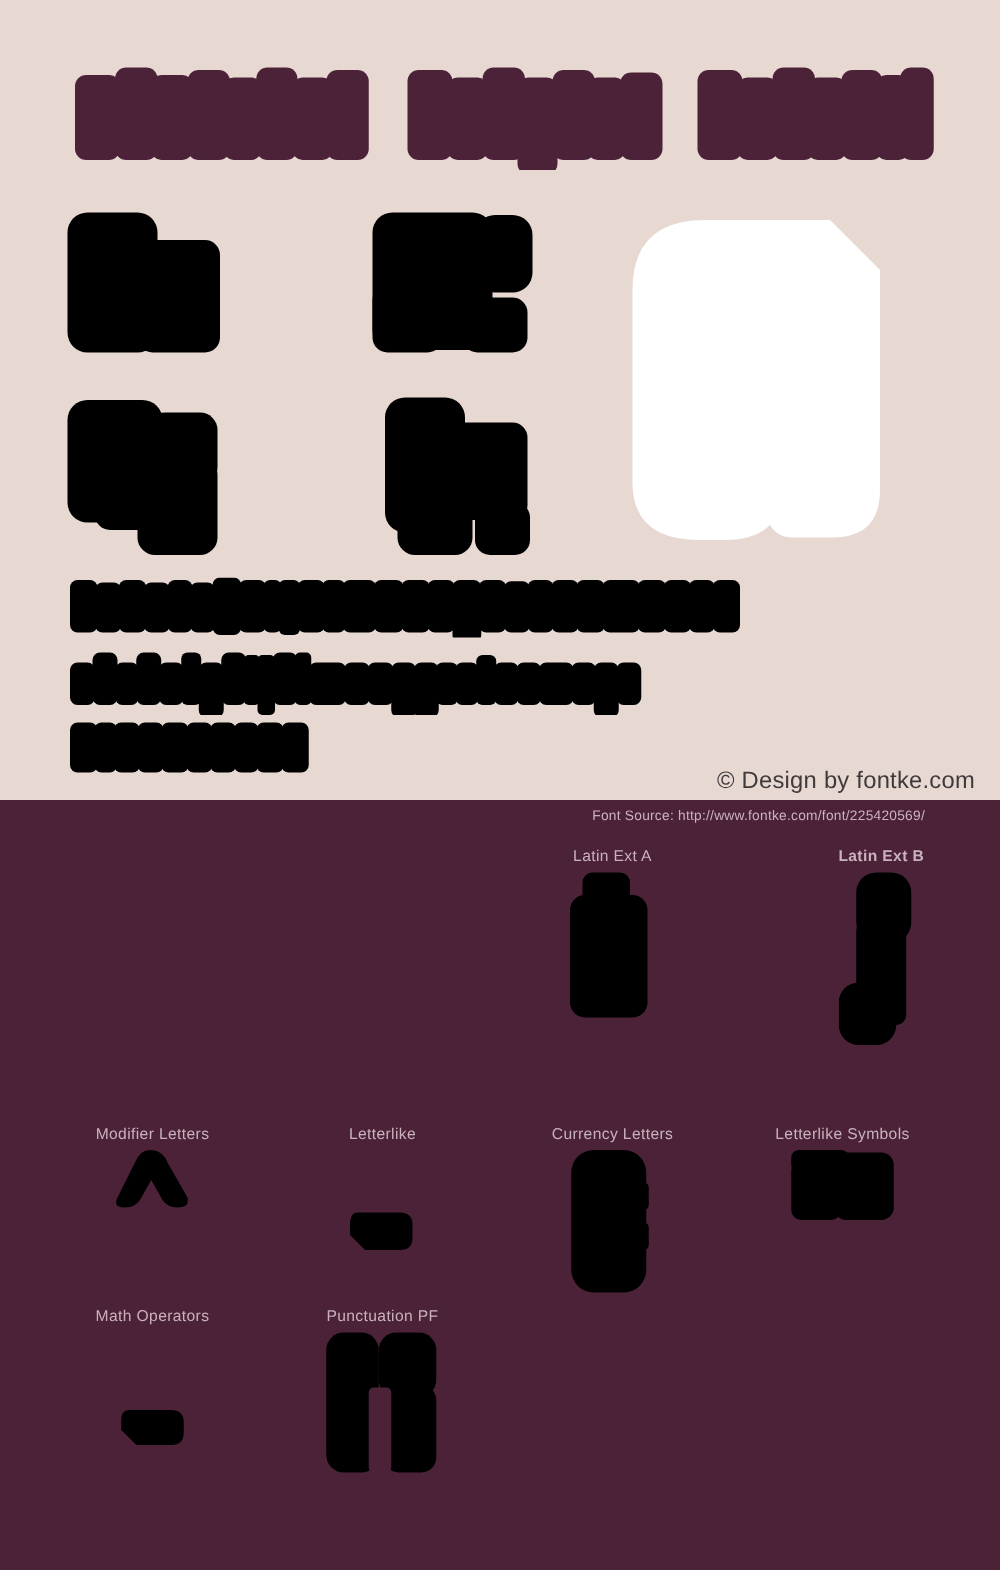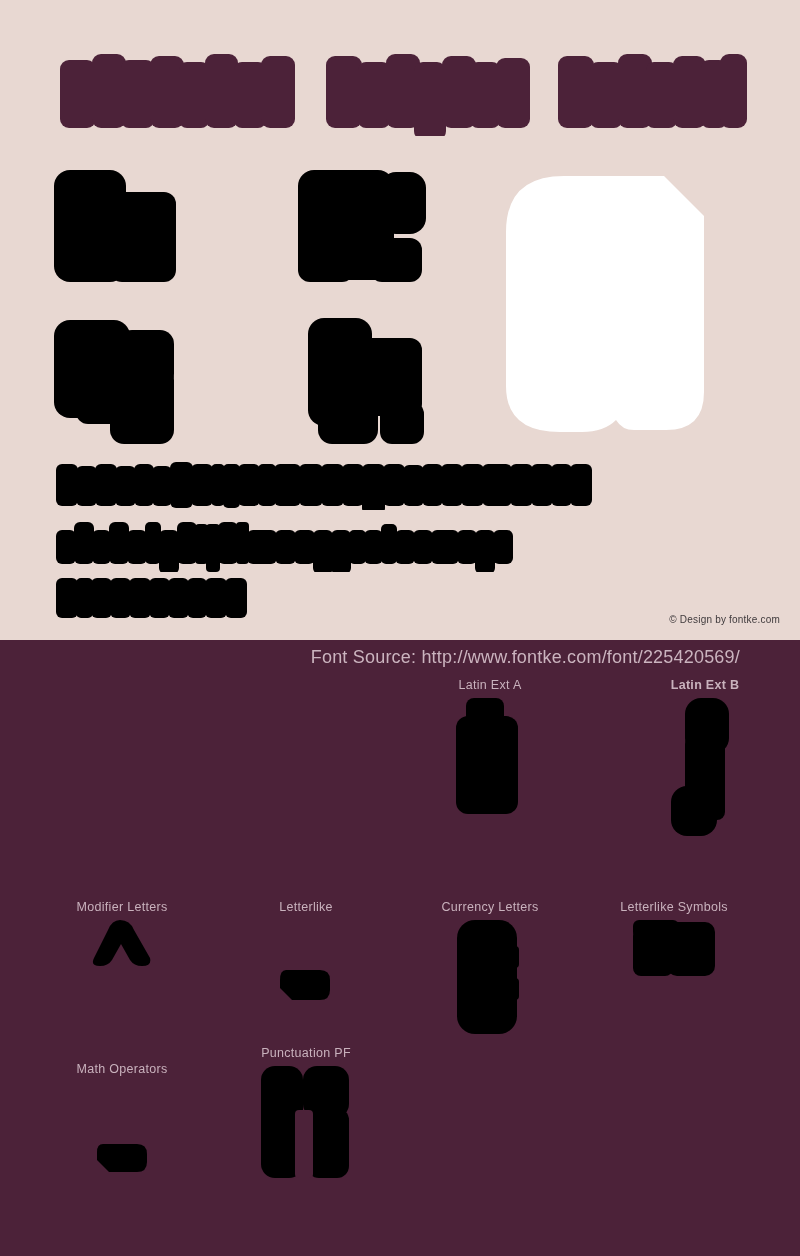--- a/index.html
+++ b/index.html
@@ -30,33 +30,33 @@
 
   .alphabet-block{
     position:absolute;left:56px;top:462px;width:600px;height:150px;
   }
   .alphabet-line{position:absolute;left:0;}
   .alphabet-line svg{display:block;}
 
   .copyright{
     position:absolute;right:20px;top:614px;
     font-family:"Liberation Sans", sans-serif;
-    font-size:10px;color:#3f3a3c;letter-spacing:.2px;
+    font-size:19px;color:#3f3a3c;letter-spacing:.2px;
     white-space:nowrap;
   }
 
   
   .bottom-panel{
     position:absolute;left:0;top:640px;width:800px;height:616px;
     background:#4c2239;
   }
   .font-source{
     position:absolute;right:60px;top:7px;
     font-family:"Liberation Sans", sans-serif;
-    font-size:18px;color:#cbb4bf;letter-spacing:.2px;
+    font-size:11px;color:#cbb4bf;letter-spacing:.2px;
     white-space:nowrap;
   }
 
   .block-grid{
     position:absolute;left:0;top:38px;width:800px;height:560px;
   }
   .block-row{position:absolute;left:0;width:800px;height:184px;}
   .block-cell{
     position:absolute;width:200px;height:184px;
   }
@@ -356,21 +356,21 @@
                 <rect x="36" y="4" width="48" height="54" rx="10"></rect>
                 <rect x="2" y="2" width="46" height="18" rx="6"></rect>
               </g>
             </svg>
           </div>
         </div>
       </div>
 
       <div class="block-row" style="top:368px;">
 
-        <div class="block-cell" style="left:22px;margin-top:16px;">
+        <div class="block-cell" style="left:22px;">
           <div class="block-label">Math Operators</div>
           <div class="block-sample">
 
             <svg width="58" height="110" viewBox="0 0 58 110">
               <g fill="#000000">
                 <path d="M 10 64 L 44 64 Q 54 64 54 74 L 54 82 Q 54 92 44 92
                          L 16 92 L 4 80 L 4 72 Q 4 64 10 64 Z"></path>
               </g>
             </svg>
           </div>

